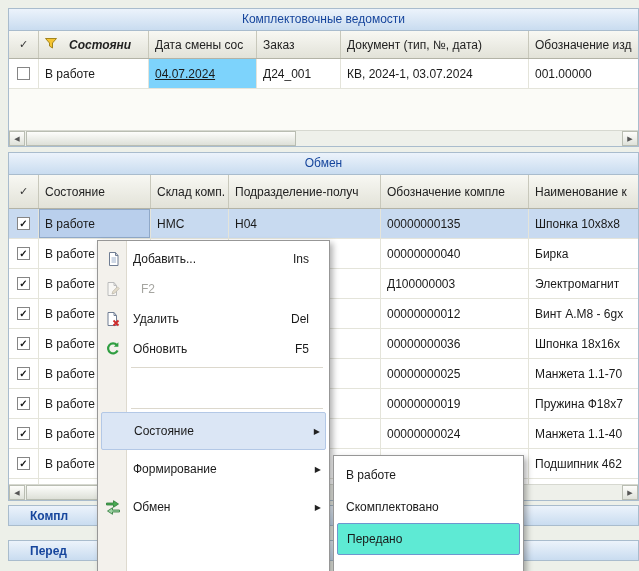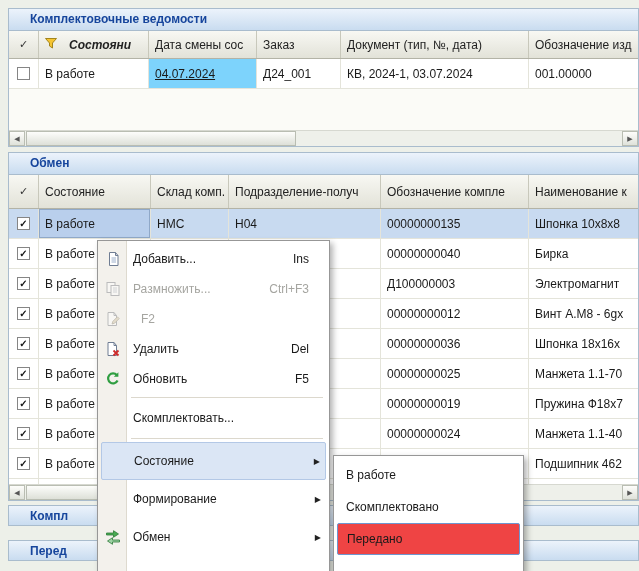--- a/index.html
+++ b/index.html
@@ -9,24 +9,24 @@
     font-size:12px; color:#1a1a1a; -webkit-font-smoothing:antialiased;
   }
   .panel {
     position:absolute; left:8px; width:631px; box-sizing:border-box;
     border:1px solid #a9bccd; background:#fbfbf7;
     display:flex; flex-direction:column;
   }
   #panel-top  { top:8px;   height:139px; }
   #panel-rows { top:152px; height:349px; }
   .panel-header {
-    height:21px; line-height:21px; padding-left:21px; flex:none;
-    font-weight:bold; color:#16459c;
+    height:21px; line-height:21px; flex:none;
+    font-weight:normal; color:#16459c;
     background:linear-gradient(#ecf3fb,#c9dcf0);
-    border-bottom:1px solid #a9bccd; white-space:nowrap; overflow:hidden;
+    border-bottom:1px solid #a9bccd; white-space:nowrap; overflow:hidden;text-align:center;
   }
   .mini-header {
     position:absolute; left:8px; width:631px; height:21px; line-height:20px;
     box-sizing:border-box; padding-left:21px; font-weight:bold; color:#16459c;
     background:linear-gradient(#ecf3fb,#c9dcf0); border:1px solid #a9bccd;
     white-space:nowrap; overflow:hidden;
   }
   #mini1 { top:505px; }
   #mini2 { top:540px; }
 
@@ -104,21 +104,21 @@
   .mi .lbl { flex:1; white-space:nowrap; overflow:hidden; }
   .mi .sc { margin-left:8px; white-space:nowrap; }
   .mi .ar { width:12px; flex:none; text-align:right; font-size:8px; color:#222; }
   .mi.disabled .lbl, .mi.disabled .sc { color:#a5a5a0; }
   .mi.disabled .ic { opacity:.45; filter:grayscale(70%); }
   .mi.hl { background:#dbe6f5; border:1px solid #b3c8e6; border-radius:2px; margin:0 3px; padding:0 5px 0 0; }
 
   .msep { height:1px; flex:none; background:#dcd8cd; margin:3px 6px 3px 33px; }
 
   .smi { height:32px; display:flex; align-items:center; padding:0 10px 0 12px; box-sizing:border-box; }
-  .smi.hl { background:#ef4444; border:1px solid #6e96cf; border-radius:2px; margin:0 3px; padding-left:9px; }
+  .smi.hl { background:#5eead4; border:1px solid #6e96cf; border-radius:2px; margin:0 3px; padding-left:9px; }
 </style>
 </head>
 <body>
 
 <div id="screen">
 
   <section class="panel" id="panel-top">
     <div class="panel-header">
       <span>Комплектовочные ведомости</span>
     </div>
@@ -322,32 +322,20 @@
             <path d="M3.5 1.5h6l2.5 3v10H3.5z" fill="#fff" stroke="#6f7d93"></path>
             <path d="M9.5 1.5v3h2.5" fill="none" stroke="#6f7d93"></path>
             <path d="M5.5 7h4.5M5.5 9h4.5M5.5 11h4.5" stroke="#9db0cb" fill="none"></path>
           </svg>
         </span>
       <span class="lbl">Добавить...</span>
       <span class="sc">Ins</span>
       <span class="ar"></span>
     </div>
 
-    <div class="mi h30 disabled">
-      <span class="ic">
-          <svg width="16" height="16" viewBox="0 0 16 16">
-            <rect x="2" y="1.5" width="8" height="10" fill="#fff" stroke="#6f7d93"></rect>
-            <rect x="6" y="4.5" width="8" height="10" fill="#fff" stroke="#6f7d93"></rect>
-            <path d="M8 7h4M8 9h4M8 11h4" stroke="#9db0cb" fill="none"></path>
-          </svg>
-        </span>
-      <span class="lbl">Размножить...</span>
-      <span class="sc">Ctrl+F3</span>
-      <span class="ar"></span>
-    </div>
 
     <div class="mi h30 disabled">
       <span class="ic">
           <svg width="16" height="16" viewBox="0 0 16 16">
             <path d="M3 1.5h6l2.5 3v10H3z" fill="#fff" stroke="#6f7d93"></path>
             <path d="M9 1.5v3h2.5" fill="none" stroke="#6f7d93"></path>
             <path d="M7 13l.8-2.6 4.6-4.6 1.8 1.8-4.6 4.6z" fill="#f0c25c" stroke="#97762e" stroke-width=".8"></path>
           </svg>
         </span>
       <span class="sc">F2</span>
@@ -376,21 +364,20 @@
         </span>
       <span class="lbl">Обновить</span>
       <span class="sc">F5</span>
       <span class="ar"></span>
     </div>
 
     <div class="msep"></div>
 
     <div class="mi h34">
       <span class="ic"></span>
-      <span class="lbl">Скомплектовать...</span>
       <span class="ar"></span>
     </div>
 
     <div class="msep"></div>
 
     <div class="mi h38 hl">
       <span class="ic"></span>
       <span class="lbl">Состояние</span>
       <span class="ar">▶</span>
     </div>

